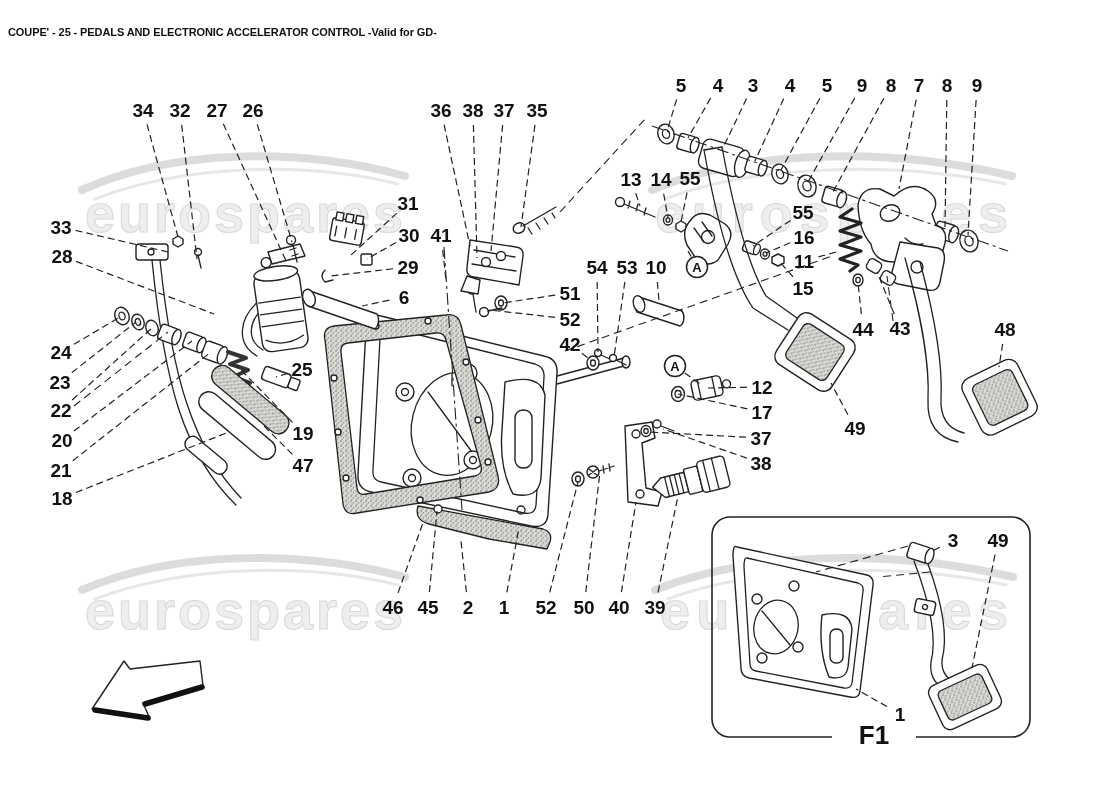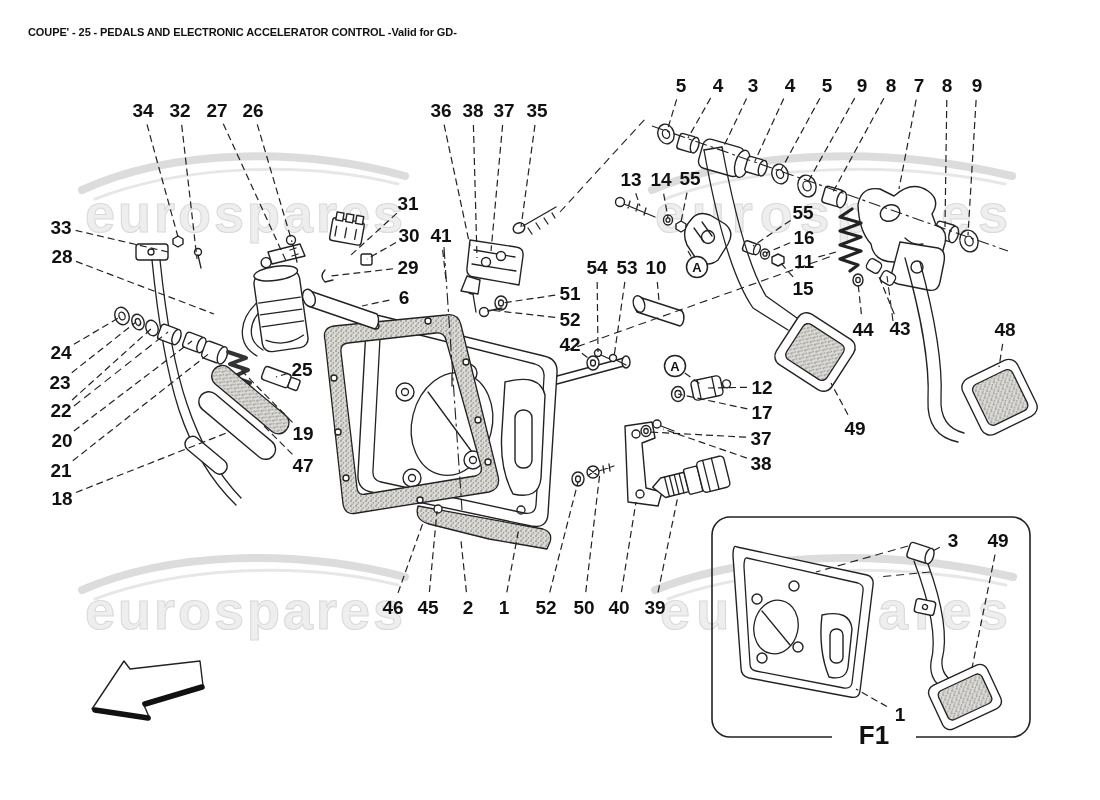--- a/index.html
+++ b/index.html
@@ -1,18 +1,18 @@
 <!DOCTYPE html>
 <html><head>
 <meta charset="utf-8">
 <style>
   html,body{margin:0;padding:0;background:#fff;}
   .stage{position:relative;width:1100px;height:800px;background:#fff;overflow:hidden;
          font-family:"Liberation Sans",sans-serif;}
-  .title{position:absolute;left:28px;top:26px;font-size:11px;font-weight:bold;color:#111;
+  .title{position:absolute;left:8px;top:26px;font-size:11px;font-weight:bold;color:#111;
          letter-spacing:-0.1px;white-space:nowrap;}
   svg{position:absolute;left:0;top:0;}
   .wm{font-family:"Liberation Sans",sans-serif;font-weight:bold;font-size:54px;
       fill:#eeeeee;stroke:#dadada;stroke-width:1.1;letter-spacing:2px;}
   .sw{fill:none;stroke:#dcdcdc;stroke-width:8;stroke-linecap:round;}
   .sw2{fill:none;stroke:#e7e7e7;stroke-width:3;stroke-linecap:round;}
   .o{fill:#fff;stroke:#222;stroke-width:1.4;stroke-linejoin:round;}
   .n{fill:none;stroke:#222;stroke-width:1.3;stroke-linecap:round;stroke-linejoin:round;}
   .s{fill:url(#stip);stroke:#222;stroke-width:1.3;stroke-linejoin:round;}
   .d{stroke:#222;stroke-width:1.1;stroke-dasharray:8 5;fill:none;}

